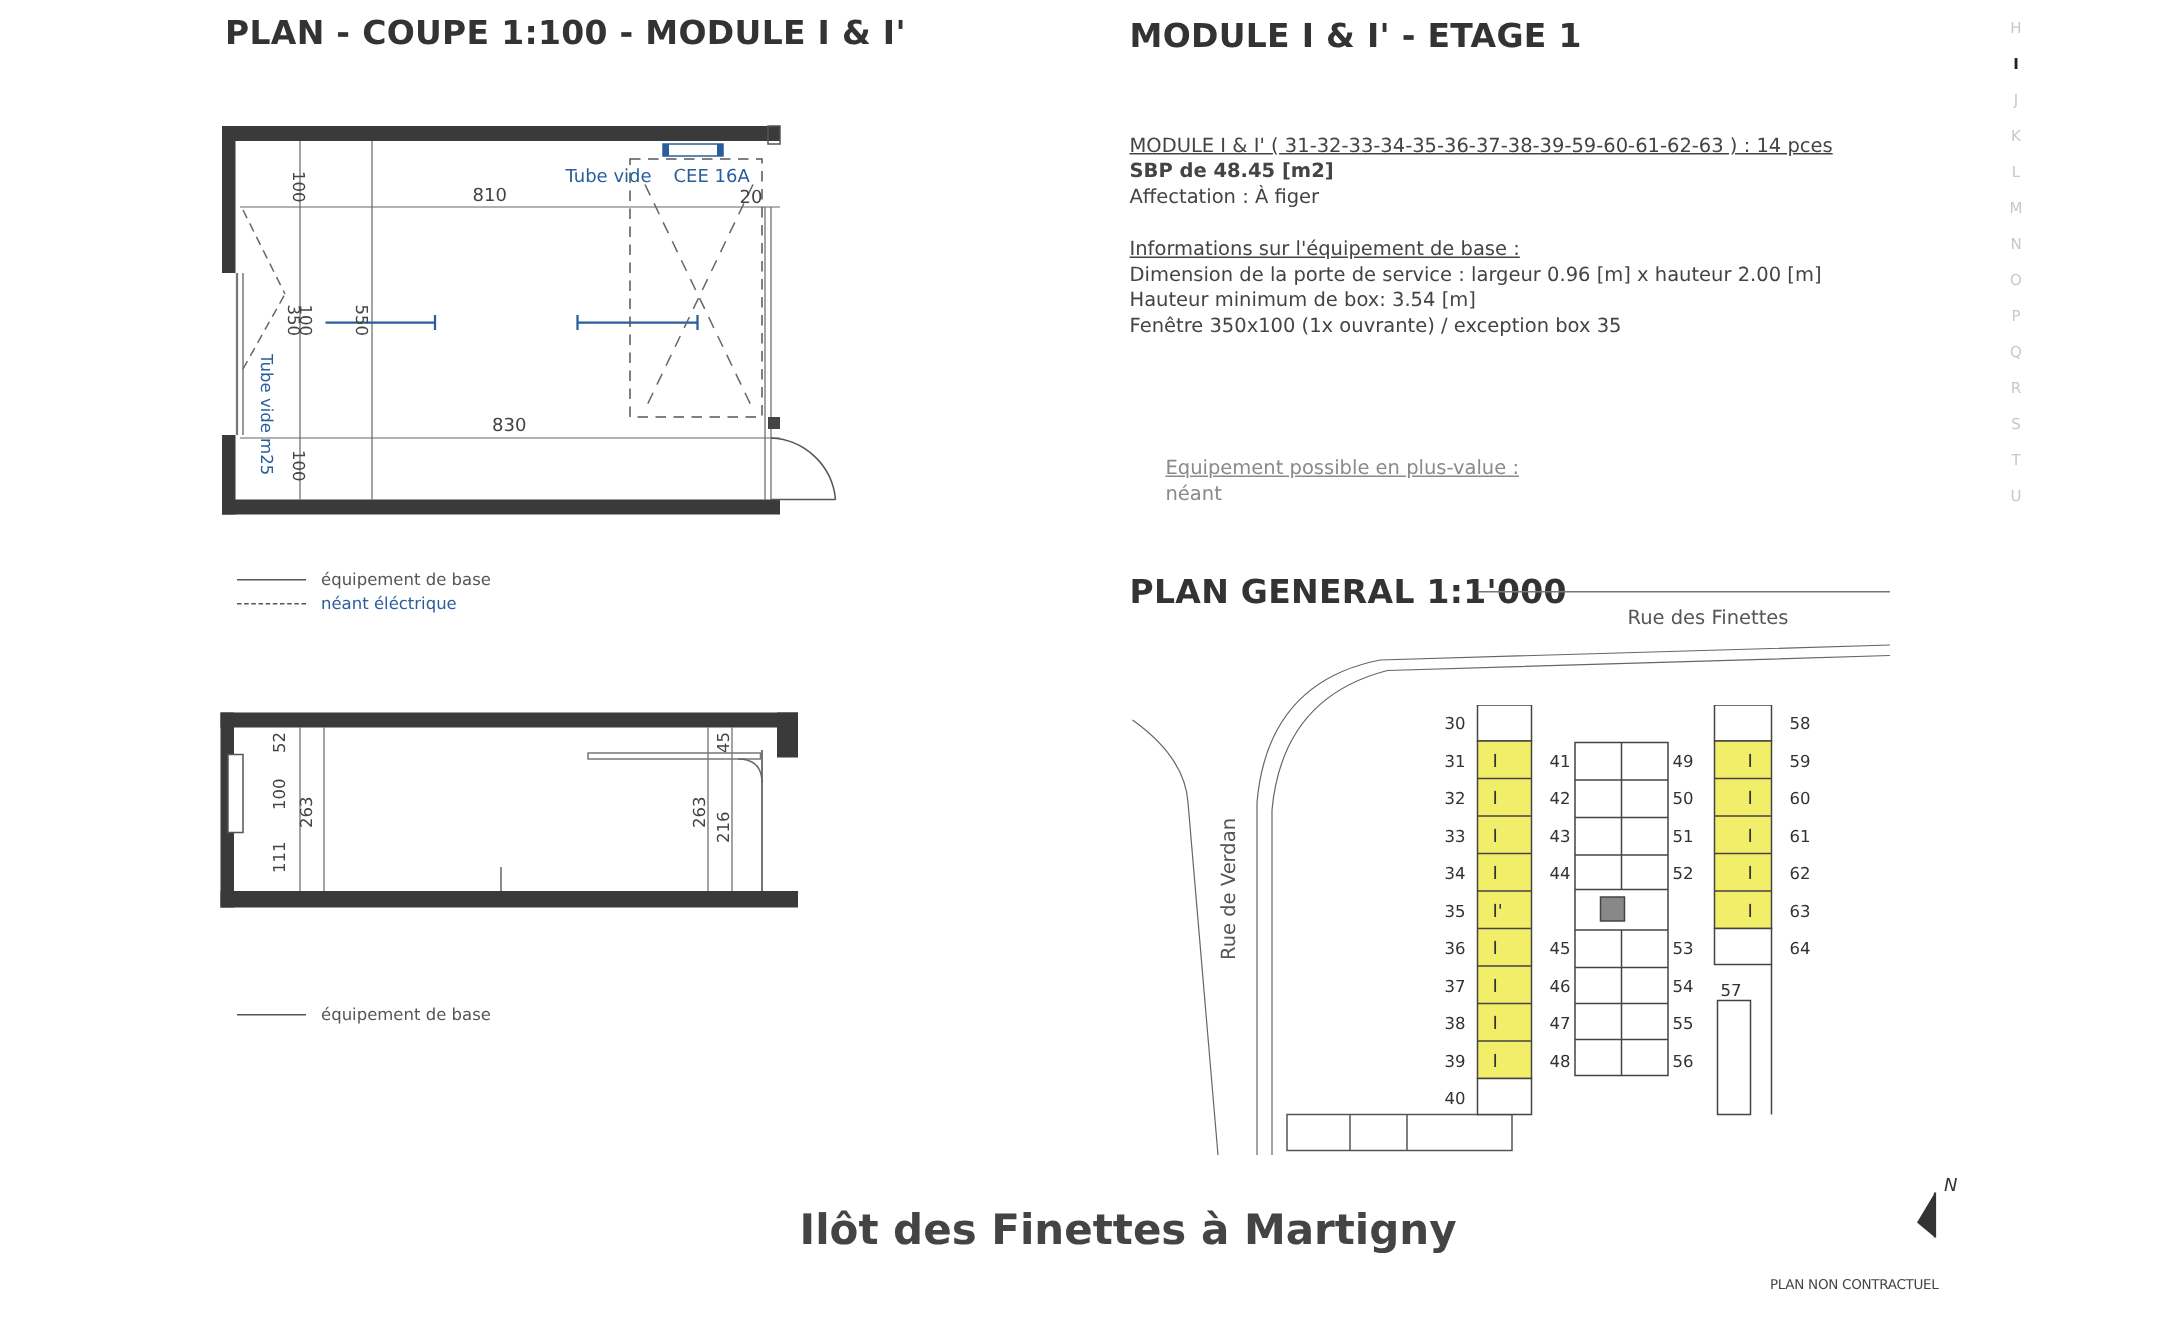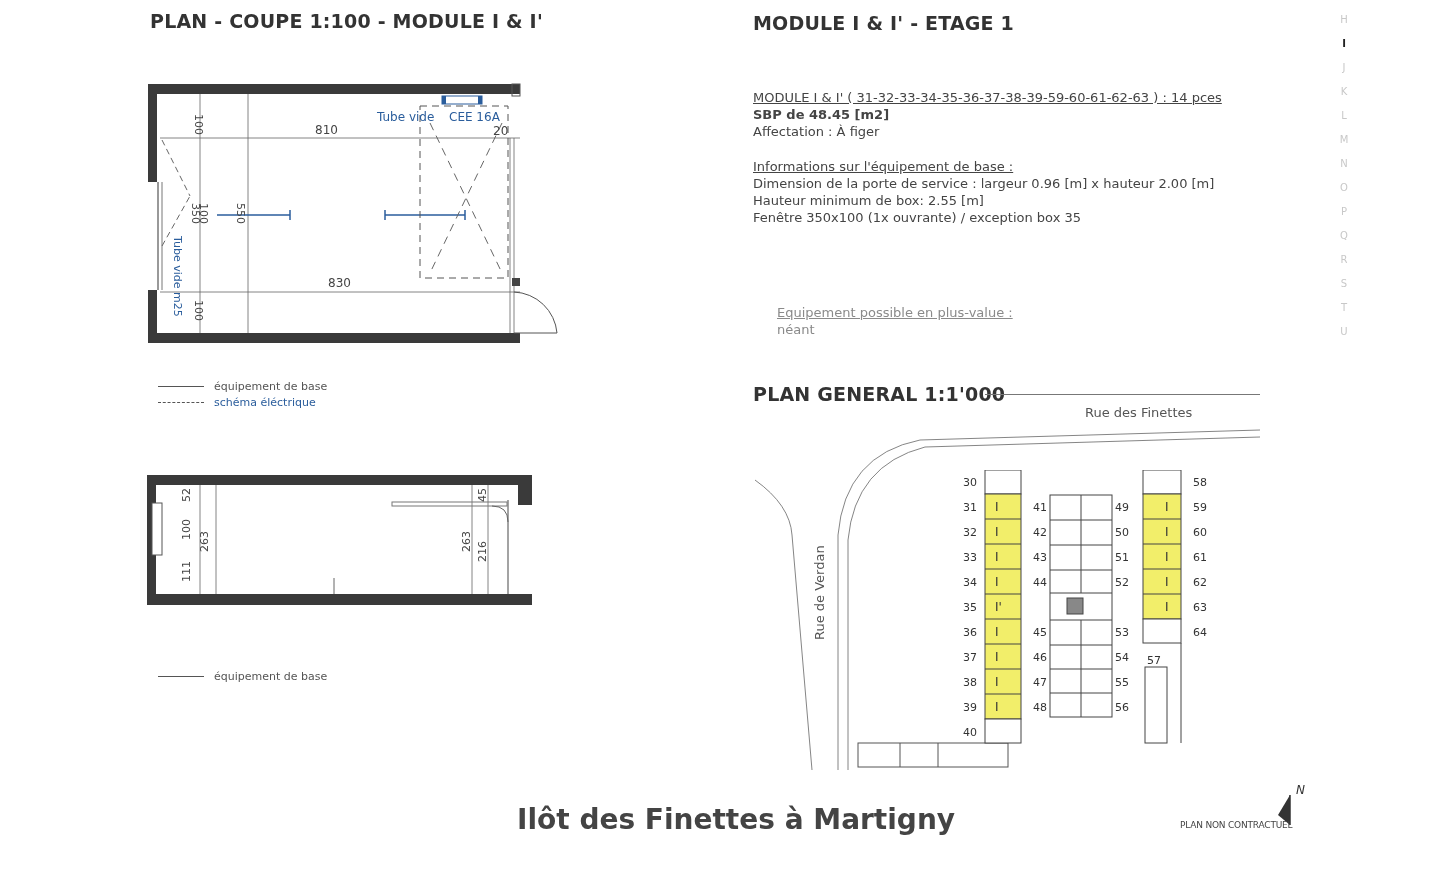--- a/index.html
+++ b/index.html
@@ -1,19 +1,19 @@
 <!DOCTYPE html>
 <html><head>
 <meta charset="utf-8">
 <style>
   html, body { margin: 0; padding: 0; background: #ffffff; }
   body { width: 1440px; height: 878px; position: relative; overflow: hidden;
          font-family: "DejaVu Sans", "Liberation Sans", sans-serif; color: #3a3a3a; }
   .abs { position: absolute; }
-  .h-title { font-weight: bold; font-size: 19px; color: #333; letter-spacing: 0.2px; white-space: nowrap; }
+  .h-title { font-weight: bold; font-size: 22px; color: #333; letter-spacing: 0.2px; white-space: nowrap; }
   .info { font-size: 13px; line-height: 17px; color: #444; white-space: nowrap; }
   .u { text-decoration: underline; }
   .b { font-weight: bold; }
   .faint { color: #8a8a8a; margin-left: 24px; }
   .legend { font-size: 11px; color: #555; display: flex; align-items: center; gap: 10px; white-space: nowrap; }
   .legend .line { width: 46px; border-top: 1px solid #555; }
   .legend .dline { width: 46px; border-top: 1px dashed #555; }
   .legend .blue { color: #2a5d9c; }
   .footer-title { font-size: 28px; font-weight: bold; color: #444; white-space: nowrap; }
   .small-caps { font-size: 9px; color: #444; white-space: nowrap; letter-spacing: -0.2px; }
@@ -79,21 +79,21 @@
   <text x="34" y="158" font-size="11" fill="#2a5d9c" transform="rotate(90 34 158)">Tube vide m25</text>
 </svg>
 
 <div class="abs" style="left:158px; top:380px;">
   <div class="legend">
     <span class="line"></span>
     <span>équipement de base</span>
   </div>
   <div class="legend" style="margin-top:3px;">
     <span class="dline"></span>
-    <span class="blue">schéma éléctrique</span>
+    <span class="blue">néant éléctrique</span>
   </div>
 </div>
 
 <svg class="abs" style="left:130px; top:470px;" width="420" height="145" viewBox="0 0 420 145">
   <rect x="17" y="5" width="385" height="10" fill="#3a3a3a"></rect>
   <rect x="17" y="124" width="385" height="11" fill="#3a3a3a"></rect>
   <rect x="17" y="5" width="9" height="130" fill="#3a3a3a"></rect>
   <rect x="388" y="5" width="14" height="30" fill="#3a3a3a"></rect>
   <rect x="22" y="33" width="10" height="52" fill="#fff" stroke="#555"></rect>
   <line x1="70" y1="15" x2="70" y2="124" stroke="#666" stroke-width="0.8"></line>
@@ -124,21 +124,21 @@
 
 <div class="abs info" style="left:753px; top:65px;margin-top:24px;">
   <div class="u">MODULE I &amp; I' ( 31-32-33-34-35-36-37-38-39-59-60-61-62-63 ) :  14 pces</div>
   <div class="b">SBP de 48.45 [m2]</div>
   <div>Affectation : À figer</div>
 </div>
 
 <div class="abs info" style="left:753px; top:158px;">
   <div class="u">Informations sur l'équipement de base :</div>
   <div>Dimension de la porte de service : largeur 0.96 [m] x hauteur 2.00 [m]</div>
-  <div>Hauteur minimum de box: 2.55 [m]</div>
+  <div>Hauteur minimum de box: 3.54 [m]</div>
   <div>Fenêtre 350x100 (1x ouvrante) / exception box 35</div>
 </div>
 
 <div class="abs info faint" style="left:753px; top:304px;">
   <div class="u">Equipement possible en plus-value :</div>
   <div>néant</div>
 </div>
 
 <div class="abs h-title" style="left:753px; top:383px;">PLAN GENERAL 1:1'000</div>
 <div class="abs" style="left:985px; top:394px; width:275px; border-top:1px solid #777;"></div>
@@ -274,20 +274,20 @@
   <span>N</span>
   <span>O</span>
   <span>P</span>
   <span>Q</span>
   <span>R</span>
   <span>S</span>
   <span>T</span>
   <span>U</span>
 </div>
 
-<div class="abs footer-title" style="left:517px; top:803px;">Ilôt des Finettes à Martigny</div>
+<div class="abs footer-title" style="left:533px; top:803px;">Ilôt des Finettes à Martigny</div>
 
 <svg class="abs" style="left:1270px; top:780px;" width="50" height="50" viewBox="0 0 50 50">
   <path d="M20 45 L20 15 L8 35 Z" fill="#333"></path>
   <line x1="20" y1="15" x2="20" y2="45" stroke="#333" stroke-width="1.5"></line>
   <text x="26" y="14" font-size="12" fill="#333" font-style="italic">N</text>
 </svg>
-<div class="abs small-caps" style="left:1180px; top:820px;">PLAN NON CONTRACTUEL</div>
+<div class="abs small-caps" style="left:1180px; top:852px;">PLAN NON CONTRACTUEL</div>
 
 </body></html>

